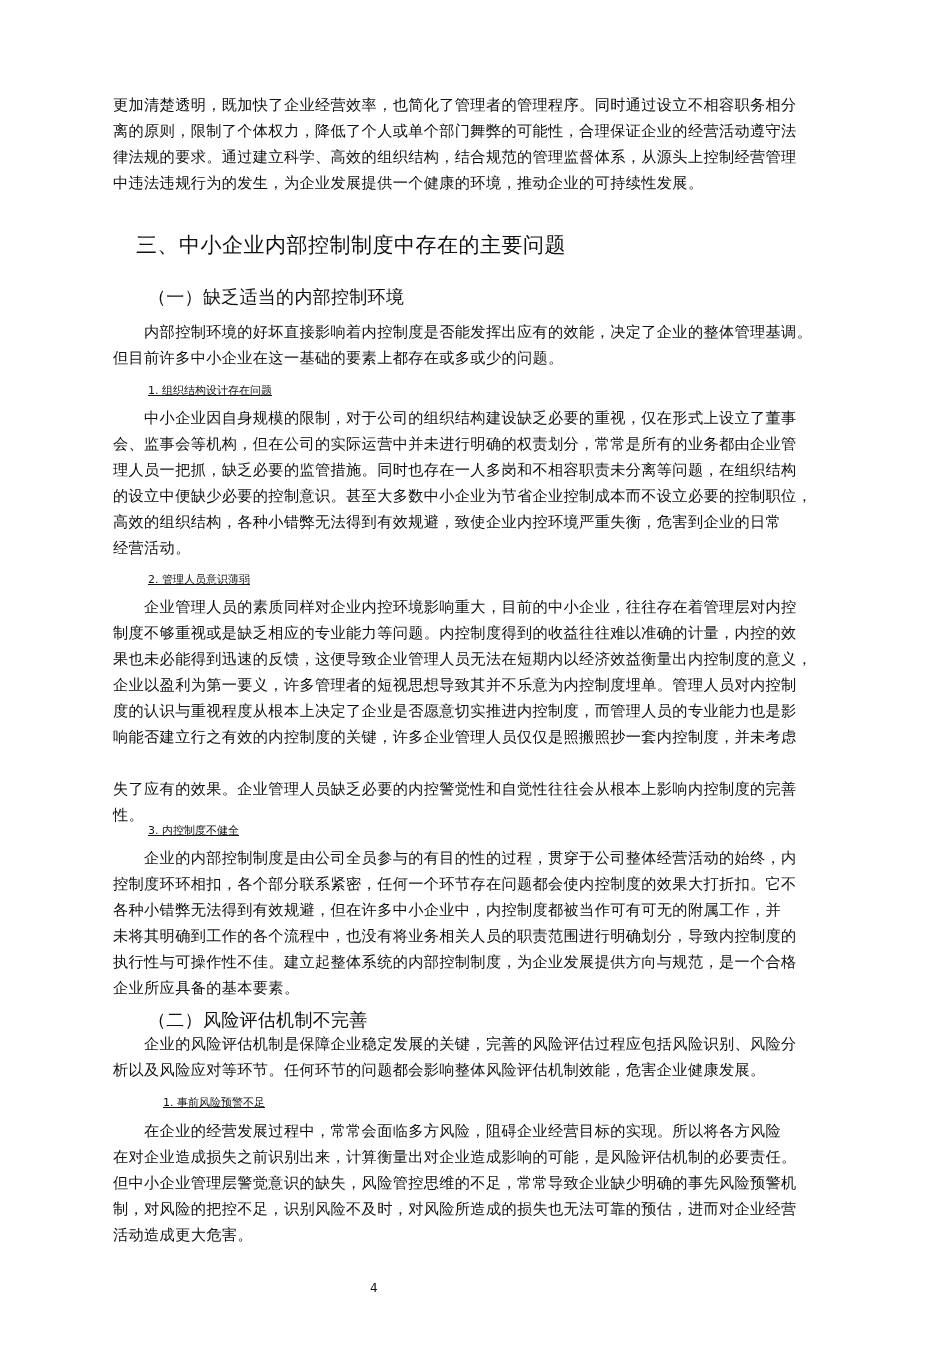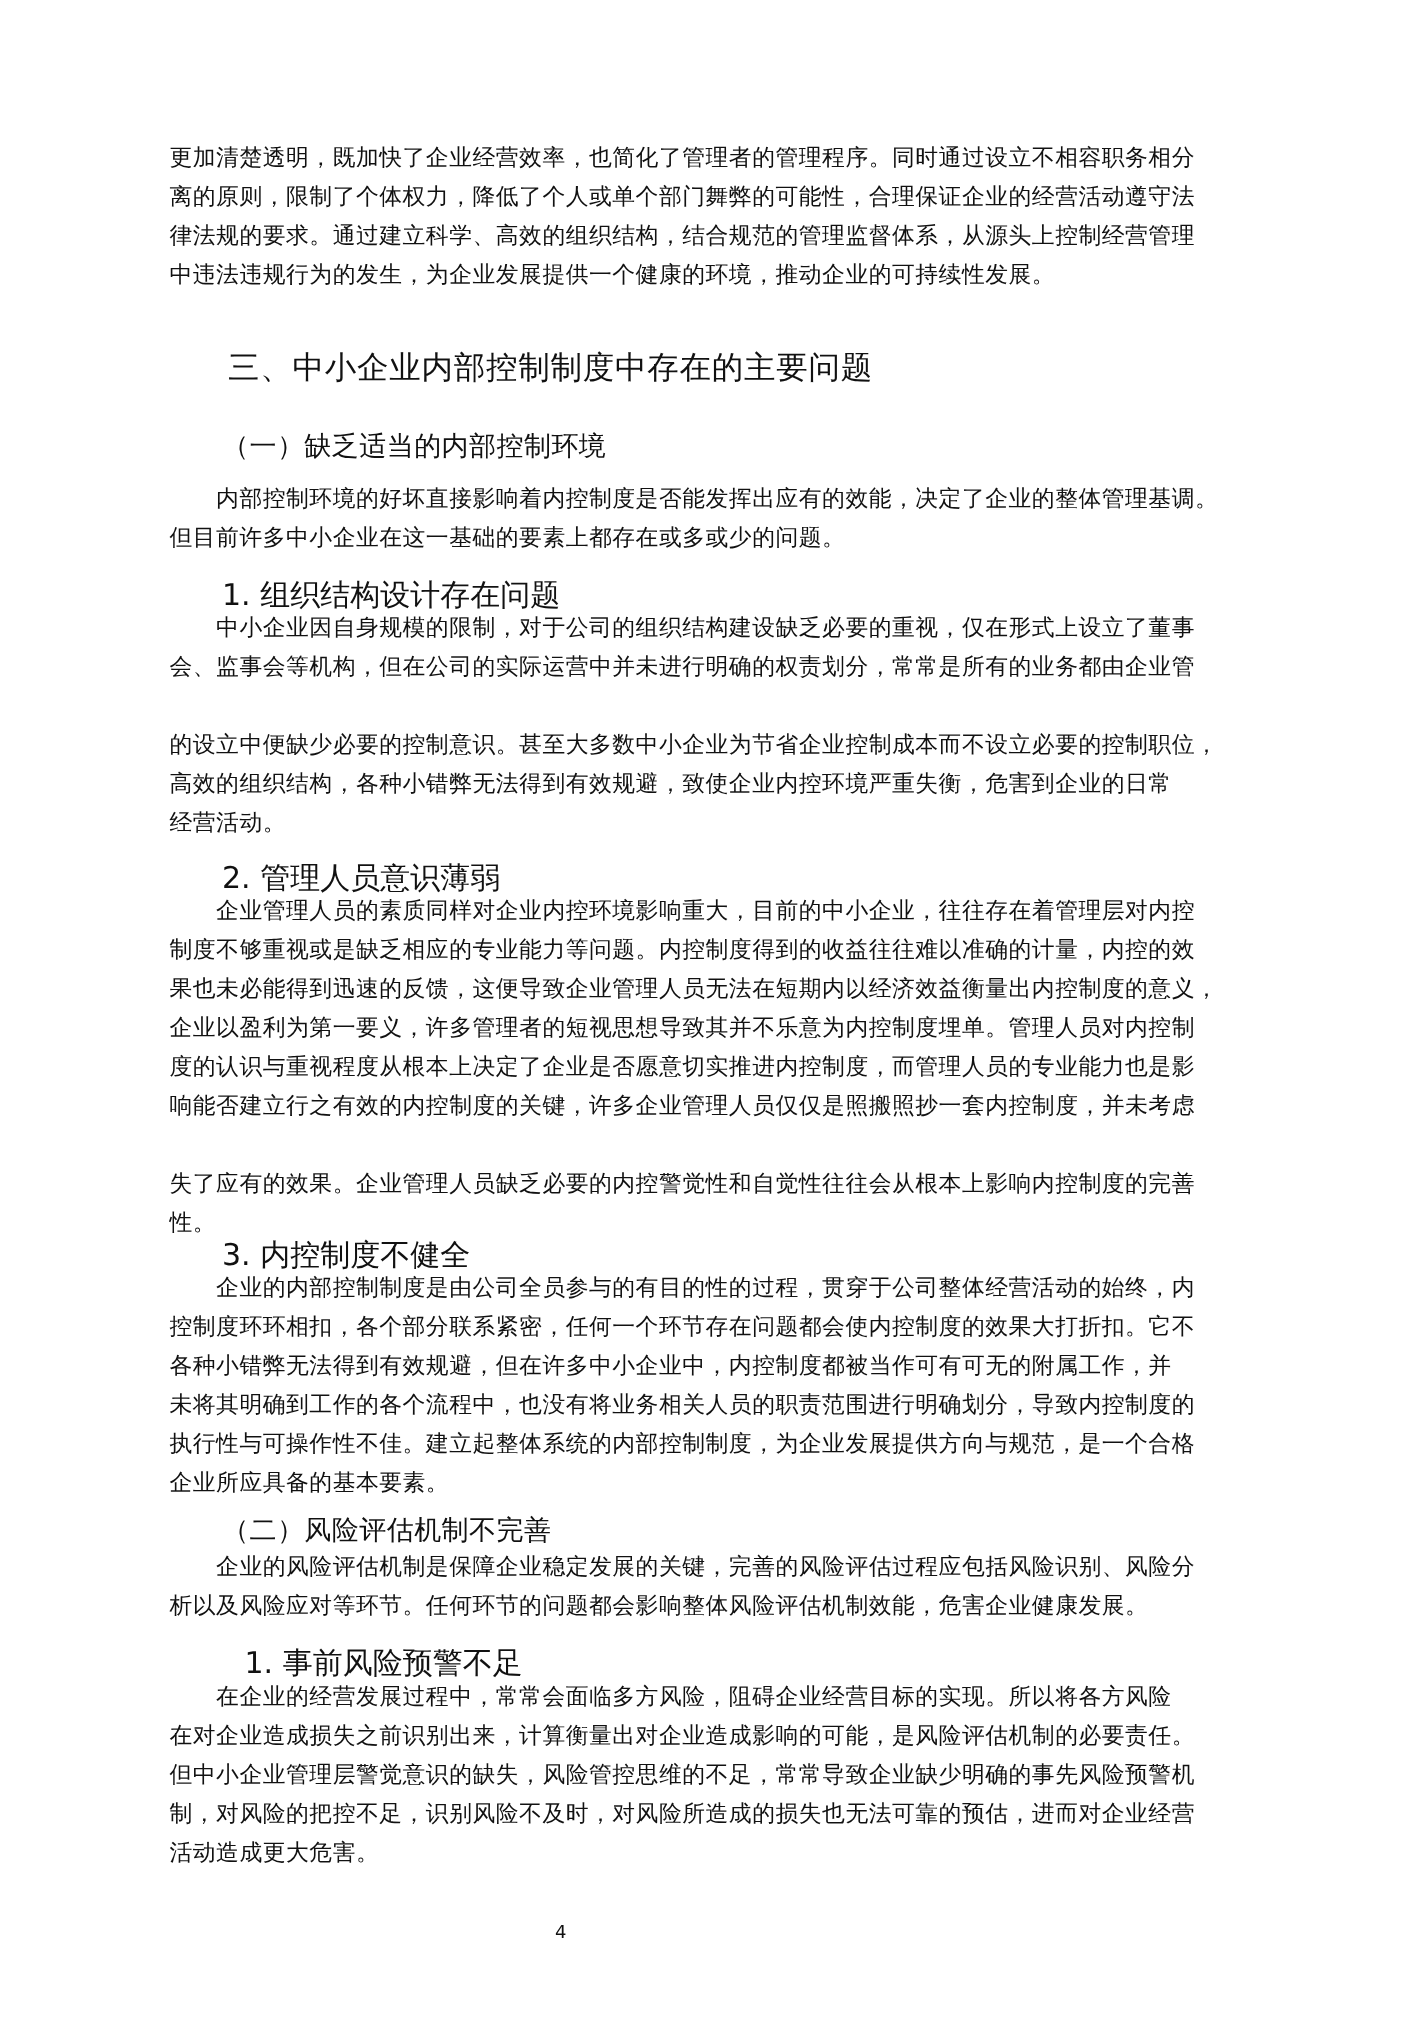--- a/index.html
+++ b/index.html
@@ -1,26 +1,26 @@
 <!DOCTYPE html>
 <html><head>
 <meta charset="utf-8">
 <style>
   html, body { margin:0; padding:0; background:#ffffff; }
   body { width:950px; height:1346px; position:relative; overflow:hidden;
          font-family: "DejaVu Serif", "Liberation Serif", serif; color:#111; }
   .page { position:absolute; left:0; top:0; width:772px; height:1346px; }
   .line { position:absolute; left:113px; width:745px; font-size:15.2px; line-height:26px;
           white-space:nowrap; letter-spacing:0.35px; }
-  .h1 { position:absolute; left:152px; font-family:"DejaVu Sans","Liberation Sans",sans-serif;
+  .h1 { position:absolute; left:136px; font-family:"DejaVu Sans","Liberation Sans",sans-serif;
         font-size:21px; white-space:nowrap; letter-spacing:0.5px; }
   .h2 { position:absolute; left:148px; font-family:"DejaVu Sans","Liberation Sans",sans-serif;
         font-size:18px; white-space:nowrap; letter-spacing:0.3px; }
   .h3 { position:absolute; left:148px; font-family:"DejaVu Sans","Liberation Sans",sans-serif;
-        font-size:20px; white-space:nowrap; }
+        font-size:11px; white-space:nowrap;text-decoration:underline; }
   .pagenum { position:absolute; left:370px; top:1281px; font-family:"DejaVu Sans","Liberation Sans",sans-serif; font-size:12px; }
 </style>
 </head>
 <body>
 
 <div class="page">
 
   <div class="line" style="top:92px">更加清楚透明，既加快了企业经营效率，也简化了管理者的管理程序。同时通过设立不相容职务相分</div>
   <div class="line" style="top:118px">离的原则，限制了个体权力，降低了个人或单个部门舞弊的可能性，合理保证企业的经营活动遵守法</div>
   <div class="line" style="top:144px">律法规的要求。通过建立科学、高效的组织结构，结合规范的管理监督体系，从源头上控制经营管理</div>
@@ -28,20 +28,21 @@
 
   <div class="h1" style="top:231px">三、中小企业内部控制制度中存在的主要问题</div>
 
   <div class="h2" style="top:285px">（一）缺乏适当的内部控制环境</div>
   <div class="line" style="top:319px">　　内部控制环境的好坏直接影响着内控制度是否能发挥出应有的效能，决定了企业的整体管理基调。</div>
   <div class="line" style="top:345px">但目前许多中小企业在这一基础的要素上都存在或多或少的问题。</div>
 
   <div class="h3" style="top:383px">1. 组织结构设计存在问题</div>
   <div class="line" style="top:405px">　　中小企业因自身规模的限制，对于公司的组织结构建设缺乏必要的重视，仅在形式上设立了董事</div>
   <div class="line" style="top:431px">会、监事会等机构，但在公司的实际运营中并未进行明确的权责划分，常常是所有的业务都由企业管</div>
+  <div class="line" style="top:457px">理人员一把抓，缺乏必要的监管措施。同时也存在一人多岗和不相容职责未分离等问题，在组织结构</div>
   <div class="line" style="top:483px">的设立中便缺少必要的控制意识。甚至大多数中小企业为节省企业控制成本而不设立必要的控制职位，</div>
   <div class="line" style="top:509px">高效的组织结构，各种小错弊无法得到有效规避，致使企业内控环境严重失衡，危害到企业的日常</div>
   <div class="line" style="top:535px">经营活动。</div>
 
   <div class="h3" style="top:572px">2. 管理人员意识薄弱</div>
   <div class="line" style="top:594px">　　企业管理人员的素质同样对企业内控环境影响重大，目前的中小企业，往往存在着管理层对内控</div>
   <div class="line" style="top:620px">制度不够重视或是缺乏相应的专业能力等问题。内控制度得到的收益往往难以准确的计量，内控的效</div>
   <div class="line" style="top:646px">果也未必能得到迅速的反馈，这便导致企业管理人员无法在短期内以经济效益衡量出内控制度的意义，</div>
   <div class="line" style="top:672px">企业以盈利为第一要义，许多管理者的短视思想导致其并不乐意为内控制度埋单。管理人员对内控制</div>
   <div class="line" style="top:698px">度的认识与重视程度从根本上决定了企业是否愿意切实推进内控制度，而管理人员的专业能力也是影</div>

